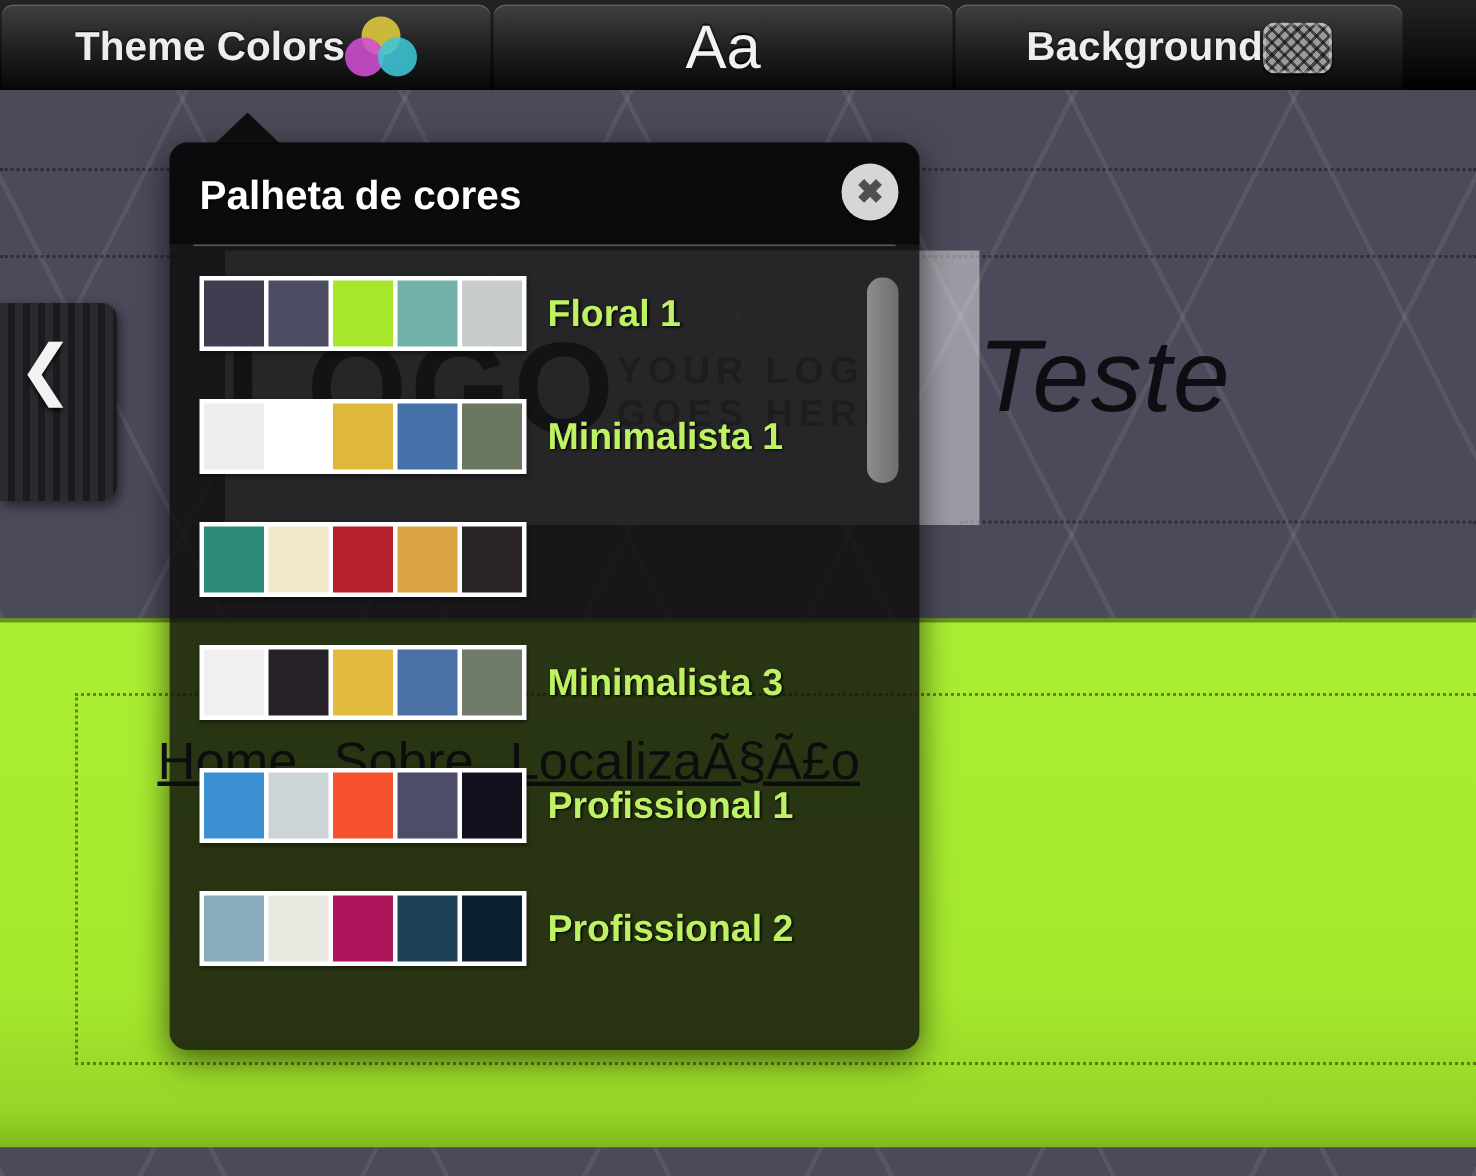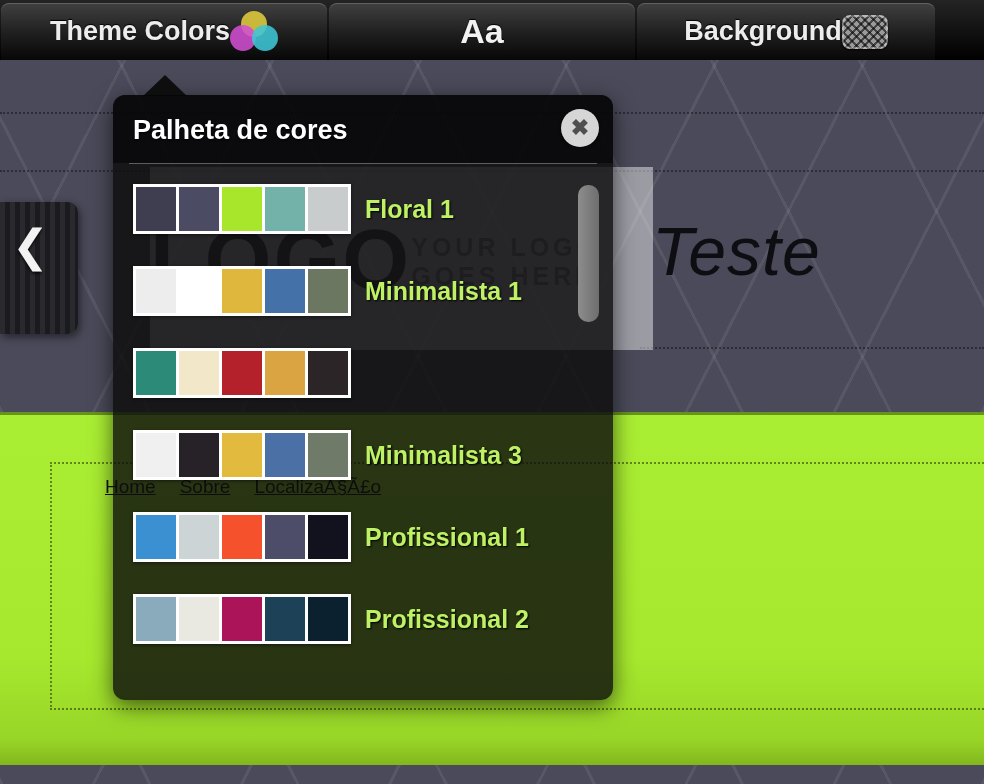--- a/index.html
+++ b/index.html
@@ -34,21 +34,21 @@
   }
   .sect-lime{
     position:absolute;left:0;top:412px;width:984px;height:353px;
     background:linear-gradient(180deg,#aaee33 0%,#a6e82e 70%,#97d527 93%,#82b71d 100%);
     box-shadow:inset 0 3px 0 rgba(20,40,0,0.45);
   }
   .lime-dashed{
     position:absolute;left:50px;top:50px;right:-20px;height:248px;
     border:2px dotted rgba(25,35,5,0.5);
   }
-  .nav-links{position:absolute;left:105px;top:64px;font-size:19px;color:#141414;}
+  .nav-links{position:absolute;left:105px;top:76px;font-size:35px;color:#141414;}
   .nav-links a{color:#141414;text-decoration:underline;margin-right:24px;cursor:pointer;}
   .sect-bottom{position:absolute;left:0;top:765px;width:984px;height:19px;}
   
   .left-handle{
     position:absolute;left:0;top:202px;width:78px;height:132px;z-index:20;
     background:repeating-linear-gradient(90deg,#2a2a2e 0 5px,#1b1b1f 5px 10px);
     border-radius:0 10px 10px 0;
     box-shadow:2px 3px 8px rgba(0,0,0,0.5);
     cursor:pointer;
   }
@@ -68,21 +68,21 @@
     box-shadow:inset 0 1px 0 rgba(255,255,255,0.18);
     display:flex;align-items:center;justify-content:center;gap:0;
   }
   .tab-1{width:326px;} .tab-2{width:306px;} .tab-3{width:298px;}
   .tab-label{font-size:27px;font-weight:bold;color:#ededed;text-shadow:0 -1px 1px #000;}
   .icon-circles{position:relative;width:48px;height:42px;}
   .icon-circles i{position:absolute;width:26px;height:26px;border-radius:50%;opacity:0.88;}
   .icon-circles .c-y{left:11px;top:0;background:#e0cc3e;}
   .icon-circles .c-m{left:0;top:14px;background:#d24fd2;}
   .icon-circles .c-c{left:22px;top:14px;background:#3fc6d6;}
-  .icon-aa{font-size:34px;font-weight:bold;color:#f2f2f2;text-shadow:0 -1px 1px #000;}
+  .icon-aa{font-size:41px;font-weight:normal;color:#f2f2f2;text-shadow:0 -1px 1px #000;}
   .icon-texture{
     width:46px;height:34px;border-radius:8px;
     background-color:#9a9a9a;
     background-image:
       repeating-linear-gradient(45deg, rgba(0,0,0,0.55) 0 2px, transparent 2px 6px),
       repeating-linear-gradient(-45deg, rgba(0,0,0,0.55) 0 2px, transparent 2px 6px);
     box-shadow:inset 0 0 0 2px rgba(255,255,255,0.3), 0 1px 2px #000;
   }
   
   .panel{

